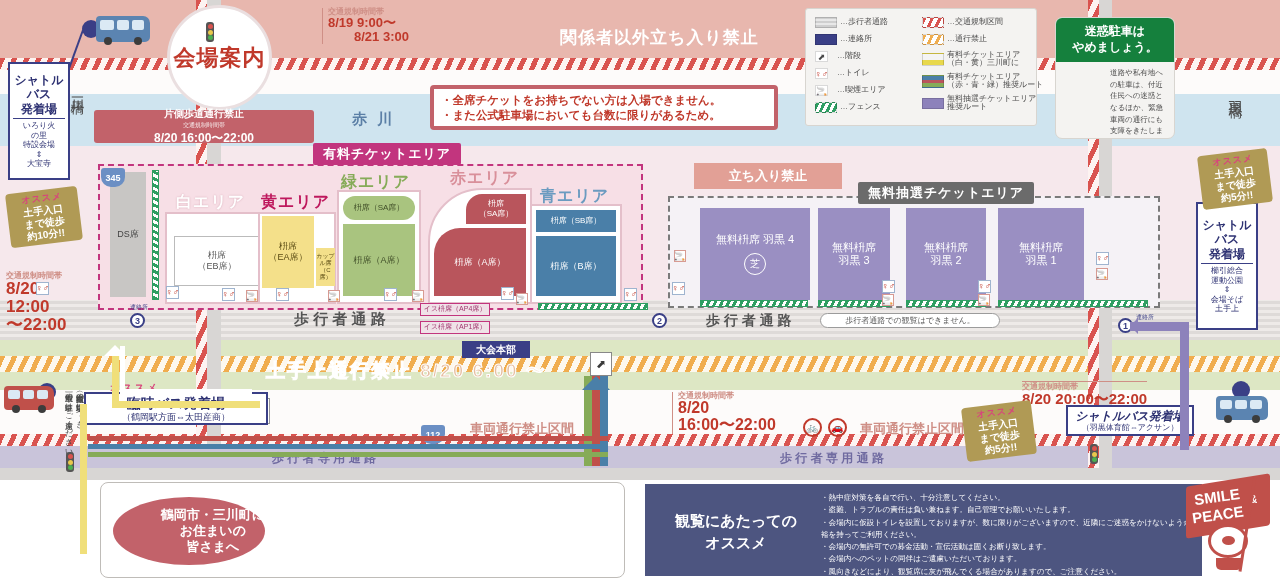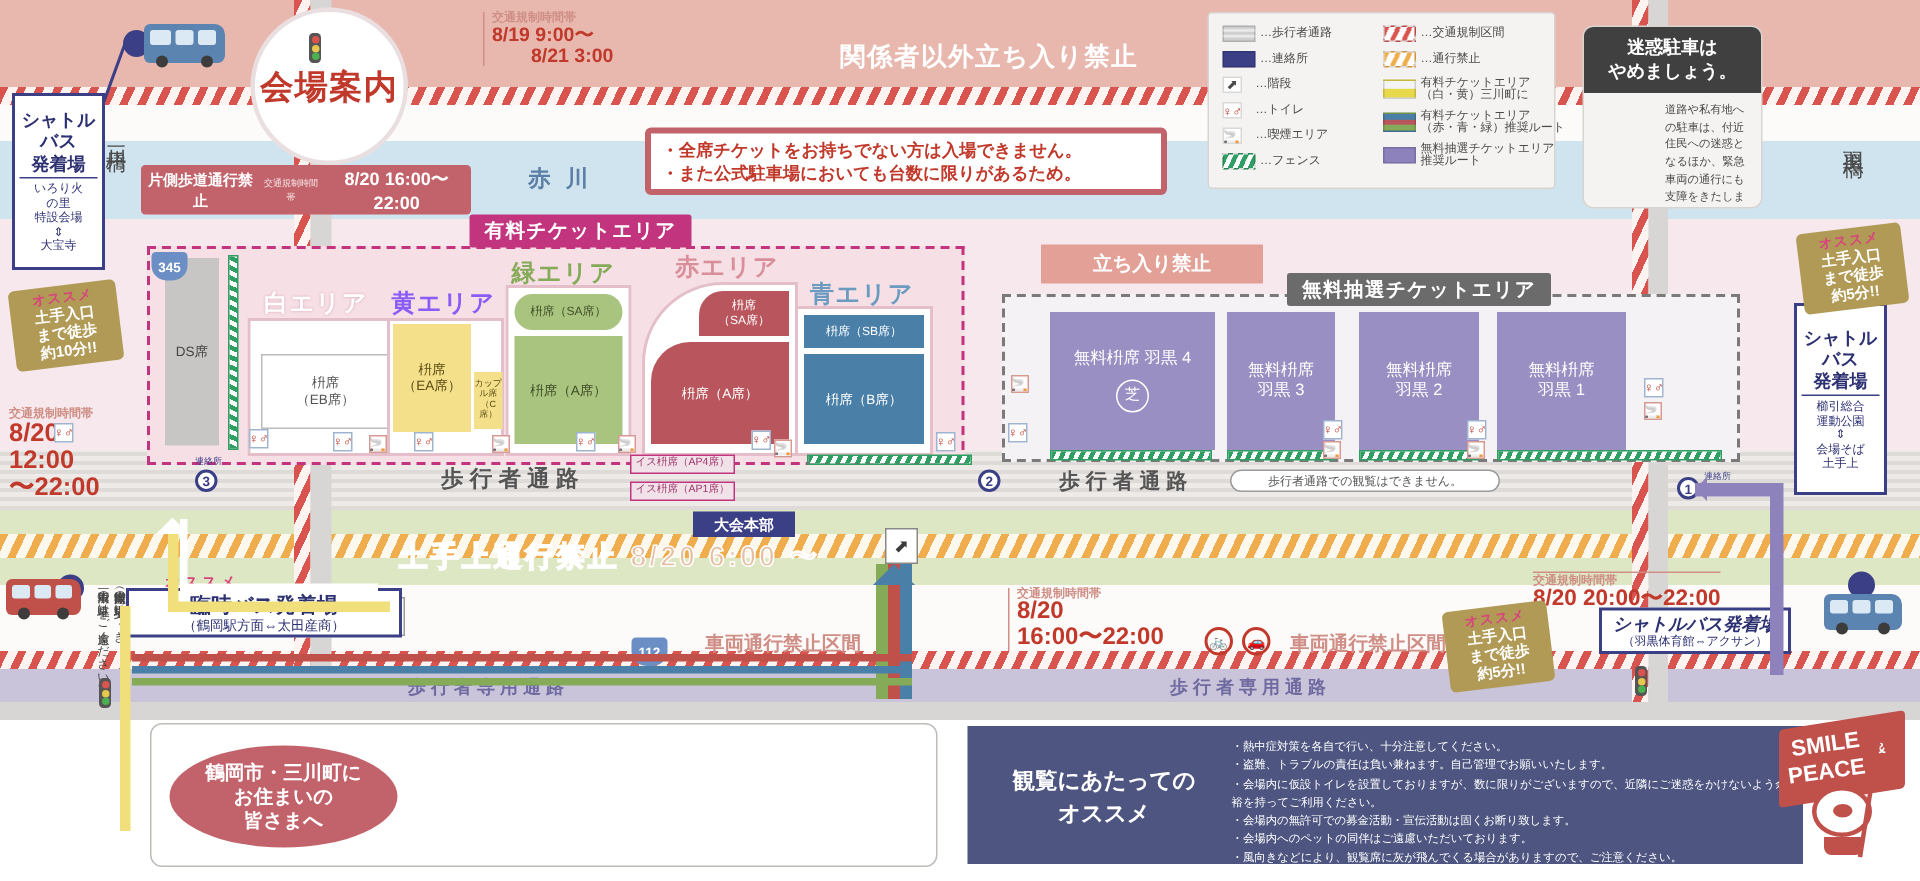--- a/index.html
+++ b/index.html
@@ -60,21 +60,21 @@
   .sw-stair { background:#fff; }
   .sw-wc    { background:#fff; }
   .sw-smoke { background:#fff; }
   .sw-reg   { background:repeating-linear-gradient(115deg,#d9534f 0 3px,transparent 3px 7px),#fff; }
   .sw-noent { background:repeating-linear-gradient(115deg,#f0ad4e 0 3px,transparent 3px 7px),#fff; }
 
   
   .card { position:absolute; background:#fff; border:1px solid #bfbcb8; border-radius:8px; }
 
   .oval { position:absolute; background:#c2626a; color:#fff; border-radius:50%;
-          display:flex; align-items:center; justify-content:center; text-align:center;
+          display:flex; align-items:center; justify-content:flex-end; text-align:center;
           font-weight:bold; line-height:1.25; }
 
   .osusume { position:absolute; background:#b09a55; color:#fff; font-weight:bold;
              text-align:center; line-height:1.1; border-radius:4px;
              transform:rotate(-7deg); padding:4px 5px; }
   .osusume .tag { display:block; color:#d8457c; font-size:9px; letter-spacing:1px; }
 
   .blue-box { position:absolute; background:#fff; border:2px solid #3a3f86; color:#2d3172;
               font-weight:bold; text-align:center; line-height:1.2; display:flex;
               flex-direction:column; align-items:center; justify-content:center; }
@@ -150,21 +150,21 @@
   </div>
 
   <div class="redtime" style="left:322px;top:8px;font-size:13px;border-left:1px solid #cf8f86;padding-left:5px;">
     <span class="lbl">交通規制時間帯</span>
     <span>8/19  9:00〜</span><br>
     <span style="padding-left:26px;">8/21  3:00</span>
   </div>
 
   <div class="abs b" style="left:560px;top:26px;font-size:17px;color:#ffffff;letter-spacing:1px;">関係者以外立ち入り禁止</div>
 
-  <div class="abs ctr" style="left:94px;top:110px;width:220px;height:33px;background:#c2626a;border-radius:3px;flex-direction:row;color:#fff;">
+  <div class="abs ctr" style="left:94px;top:110px;width:220px;height:33px;background:#c2626a;border-radius:3px;flex-direction:column;color:#fff;">
     <span class="b" style="font-size:10px;">片側歩道通行禁止</span>
     <span style="font-size:6px;opacity:.85;">交通規制時間帯</span>
     <span class="b" style="font-size:12px;">8/20 16:00〜22:00</span>
   </div>
 
   <div class="abs" style="left:430px;top:85px;width:348px;height:45px;background:#fff;border:4px solid #c2626a;border-radius:4px;
               display:flex;flex-direction:column;justify-content:center;padding-left:7px;">
     <span class="b" style="font-size:11.5px;color:#c0392b;">・全席チケットをお持ちでない方は入場できません。</span>
     <span class="b" style="font-size:11.5px;color:#c0392b;">・また公式駐車場においても台数に限りがあるため。</span>
   </div>
@@ -229,21 +229,21 @@
         <span class="lg-sw" style="background:#8d82bb;"></span>
         <span class="lg-tx">
           <span>無料抽選チケットエリア</span><br>
           <span>推奨ルート</span>
         </span>
       </div>
     </div>
   </div>
 
   <div class="abs" style="left:1055px;top:17px;width:120px;height:122px;background:#f4f3f1;border:1px solid #d8d5d0;border-radius:7px;overflow:hidden;">
-    <div class="ctr" style="height:44px;background:#404040;color:#fff;font-weight:bold;font-size:12px;flex-direction:column;line-height:1.3;">
+    <div class="ctr" style="height:44px;background:#15803d;color:#fff;font-weight:bold;font-size:12px;flex-direction:column;line-height:1.3;">
       <span>迷惑駐車は</span>
       <span>やめましょう。</span>
     </div>
     <div style="padding:5px 6px;font-size:7.5px;line-height:1.55;color:#4a4a4a;margin-left:48px;">道路や私有地への駐車は、付近住民への迷惑となるほか、緊急車両の通行にも支障をきたします。必ず、指定された場所に駐車してください。</div>
   </div>
 
   <div class="hdr-tag" style="left:313px;top:143px;background:#c2357e;font-size:13px;">有料チケットエリア</div>
 
   <div class="abs ctr" style="left:110px;top:172px;width:36px;height:125px;background:#c8c6c4;font-size:9px;color:#444;">
     <span>DS席</span>
@@ -255,21 +255,21 @@
   <div class="abs" style="left:165px;top:212px;width:128px;height:92px;background:#fff;border:2px solid #e4bfca;"></div>
   <div class="seat" style="left:174px;top:236px;width:86px;height:50px;background:#fff;border:1px solid #bbb;font-size:9px;color:#555;white-space:pre-line;">
     <span>枡席
 （EB席）</span>
   </div>
   <div class="seat" style="left:262px;top:246px;width:26px;height:38px;background:#fff;border:1px solid #bbb;font-size:6px;color:#555;white-space:pre-line;">
     <span>カップル席
 （EC席）</span>
   </div>
 
-  <div class="area-label" style="left:261px;top:192px;font-size:16px;color:#8b5cf6;">黄エリア</div>
+  <div class="area-label" style="left:261px;top:192px;font-size:16px;color:#be185d;">黄エリア</div>
   <div class="abs" style="left:258px;top:212px;width:78px;height:92px;background:#fff;border:2px solid #e4bfca;"></div>
   <div class="seat" style="left:262px;top:216px;width:52px;height:72px;background:#f4e08a;font-size:9px;color:#5a4b13;white-space:pre-line;">
     <span>枡席
 （EA席）</span>
   </div>
   <div class="seat" style="left:316px;top:248px;width:19px;height:38px;background:#f4e08a;font-size:6px;color:#5a4b13;white-space:pre-line;">
     <span>カップル席
 （C席）</span>
   </div>
 

